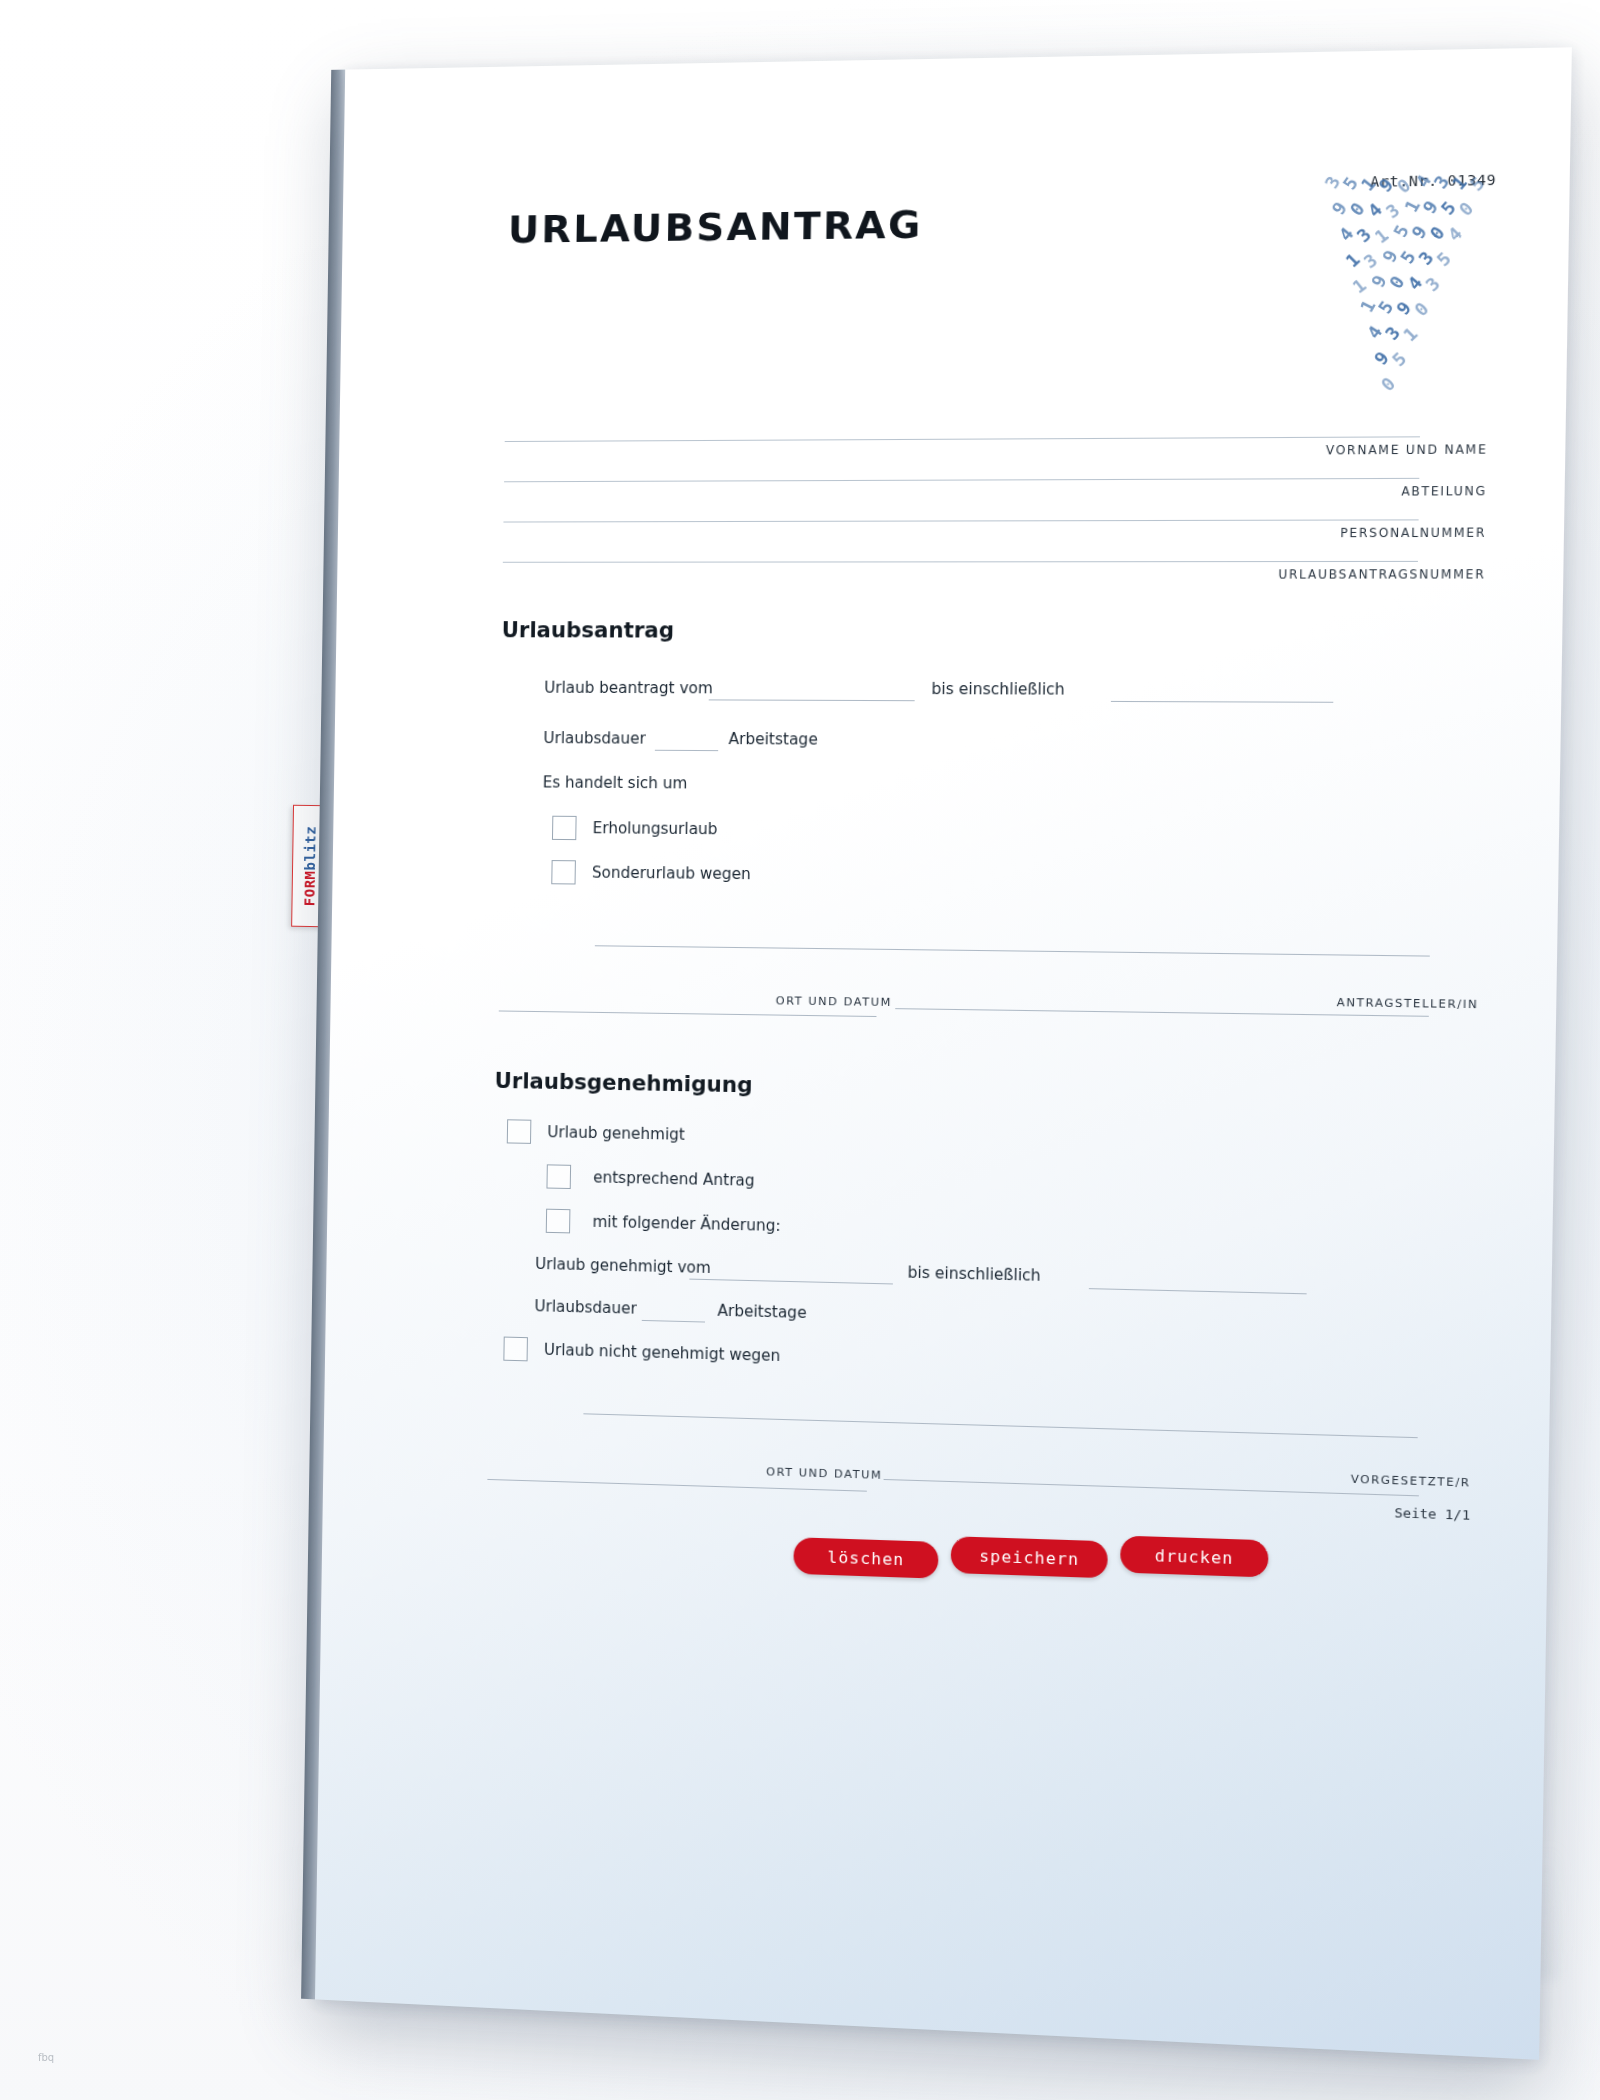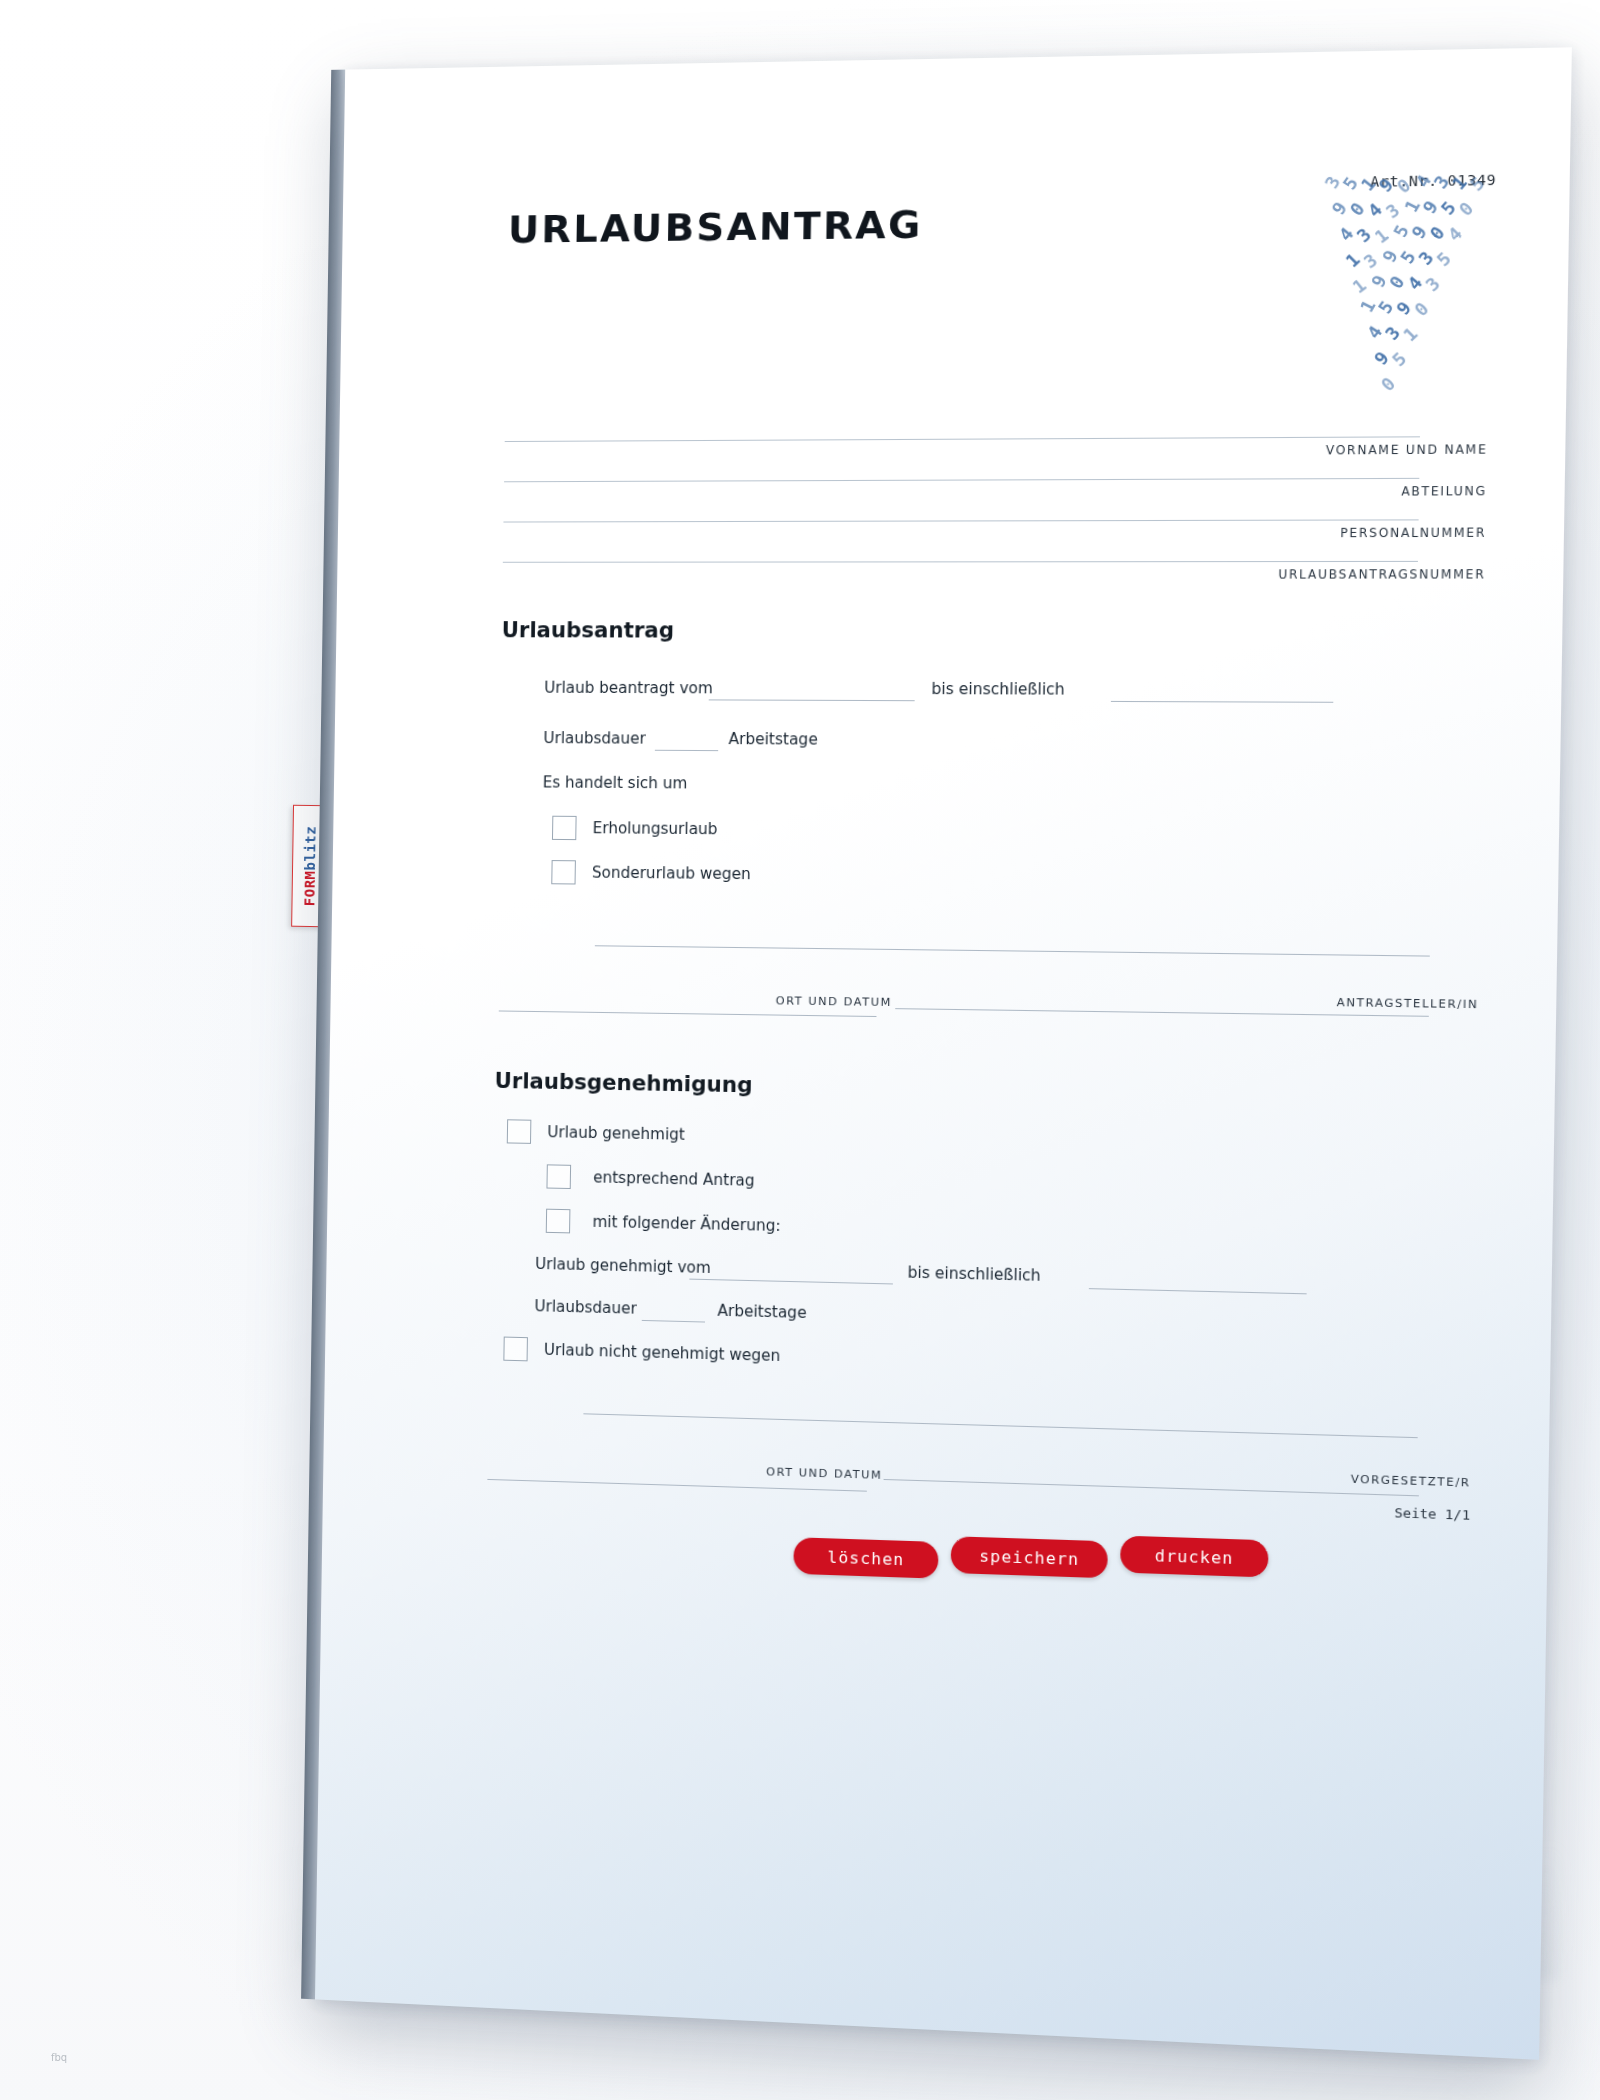--- a/index.html
+++ b/index.html
@@ -226,21 +226,21 @@
     font-family: "DejaVu Sans Mono", monospace;
     font-size: 14px;
     font-weight: bold;
     letter-spacing: .5px;
   }
   #sidetab .fb-form { color: #cf1020; }
   #sidetab .fb-blitz { color: #2e5f9e; }
 
   .corner-tag {
     position: absolute;
-    left: 51px;
+    left: 38px;
     top: 2052px;
     font-family: "DejaVu Sans", sans-serif;
     font-size: 10px;
     color: #b9bec4;
   }
 </style>
 </head>
 <body>
 
 <div id="stage">

